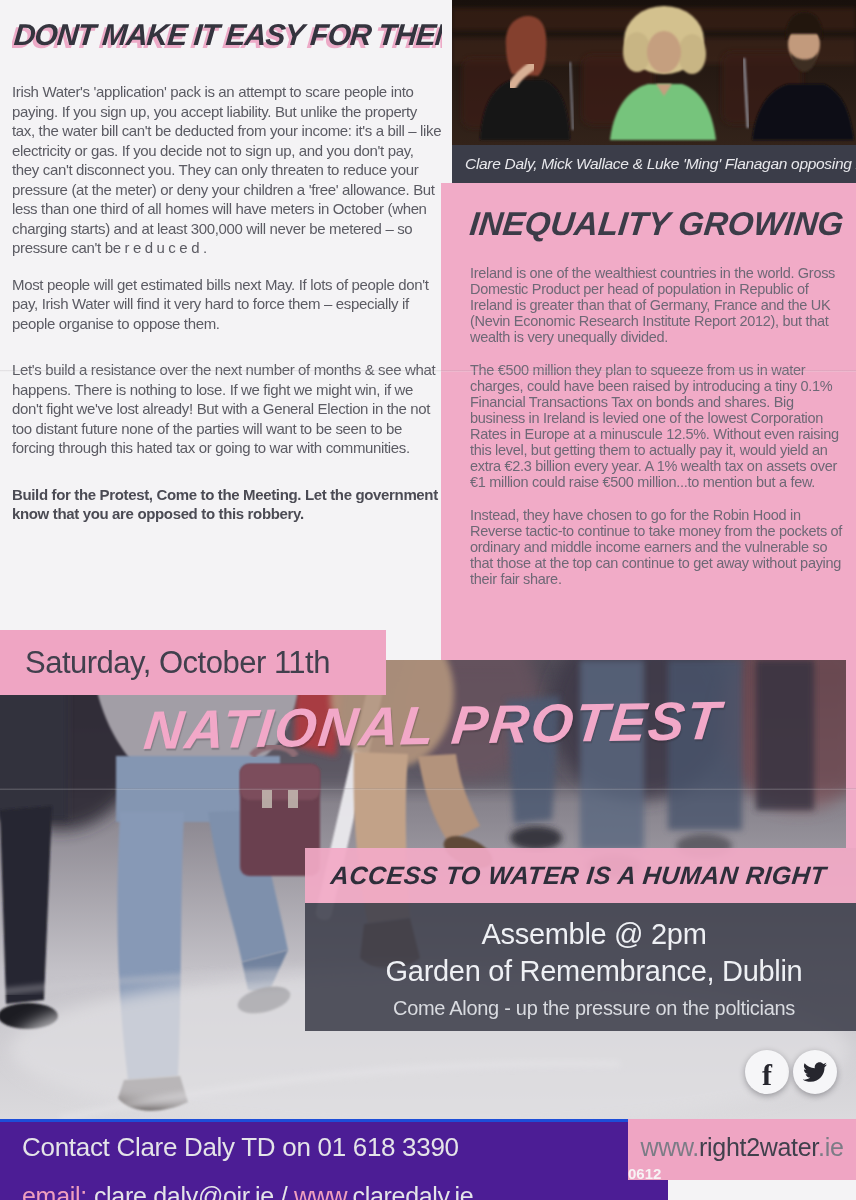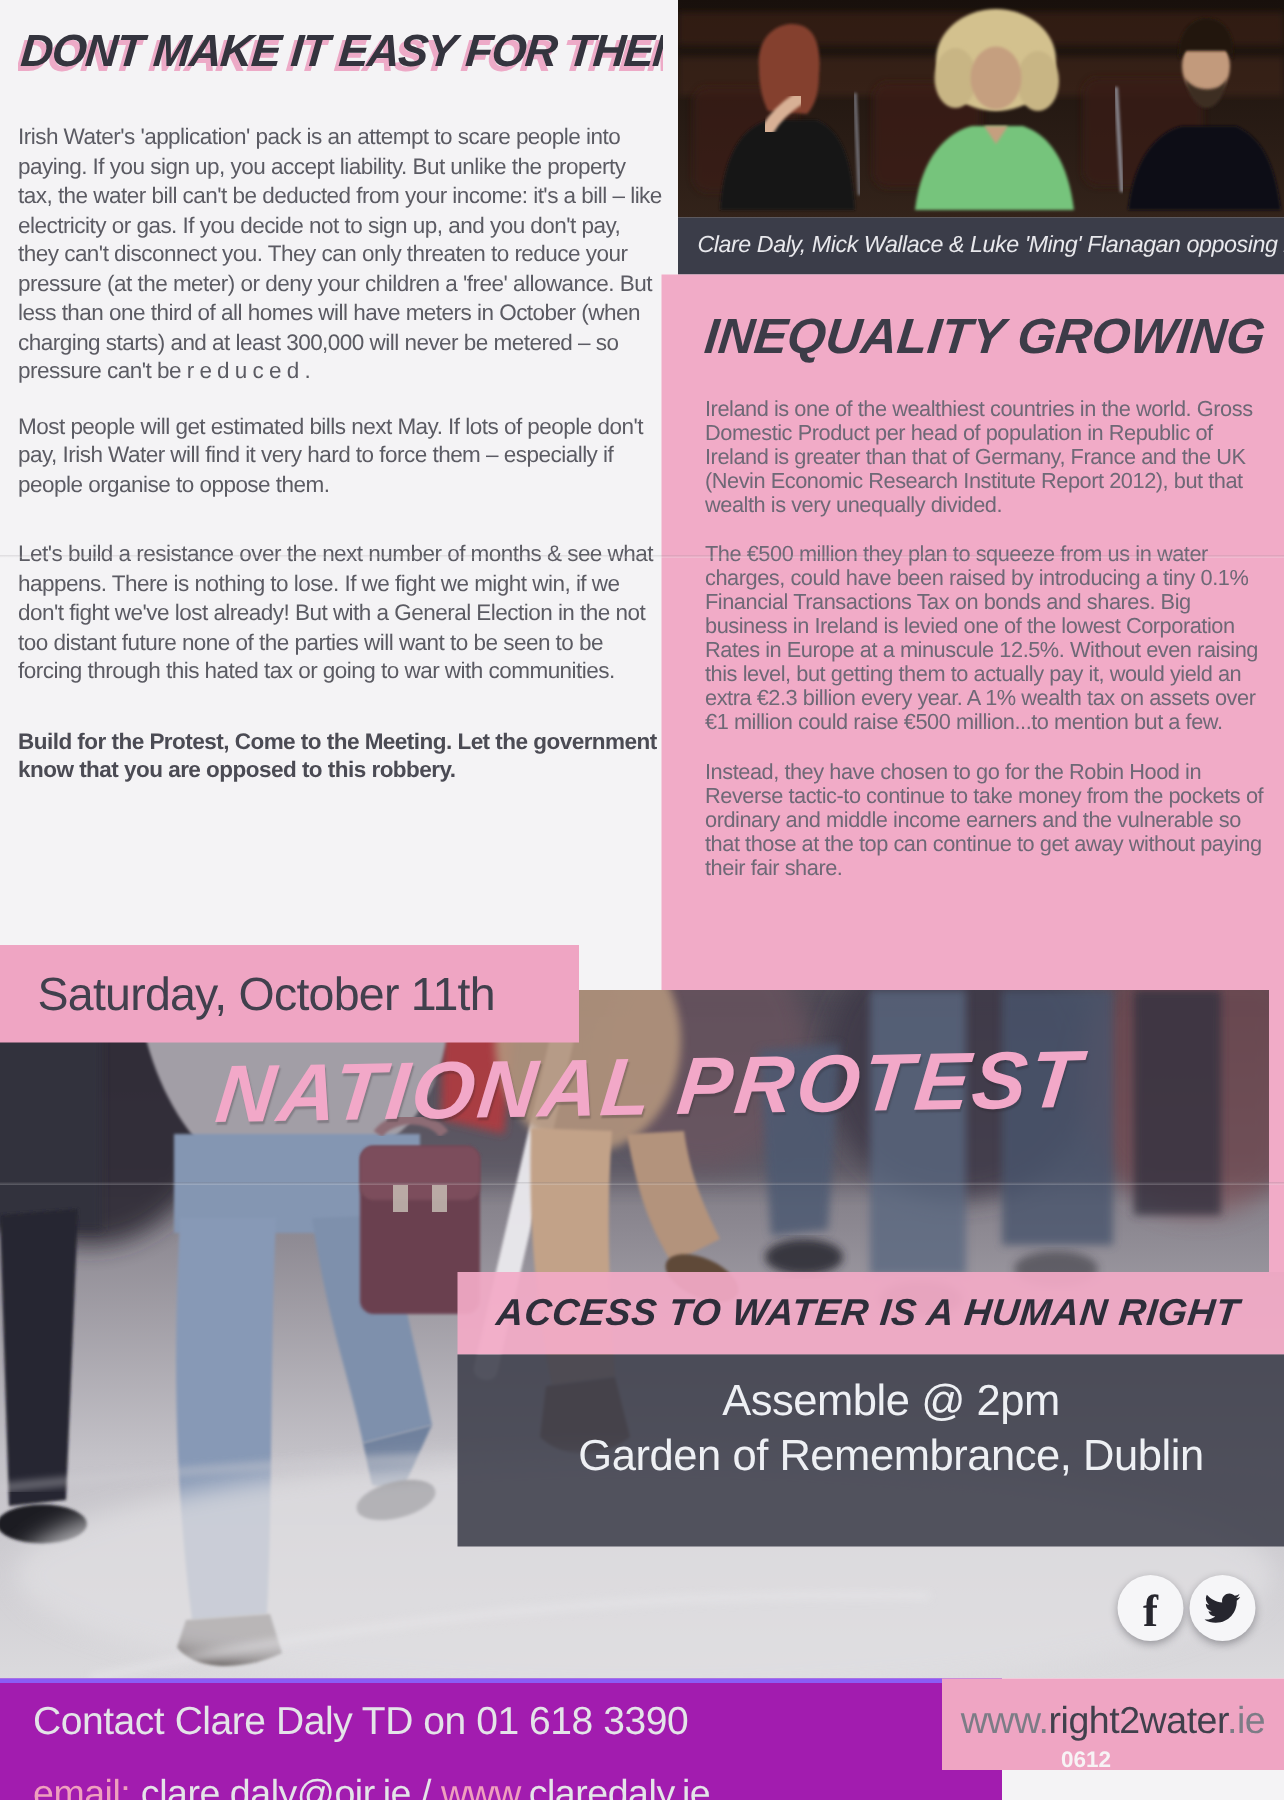--- a/index.html
+++ b/index.html
@@ -56,33 +56,33 @@
   
   .social{position:absolute;top:1050px;z-index:5;width:44px;height:44px;border-radius:50%;
           background:#f6f6f8;display:flex;align-items:center;justify-content:center;
           box-shadow:0 2px 6px rgba(20,20,30,0.35);}
   .social.fb{left:745px;}
   .social.tw{left:793px;}
   .fb-glyph{font-family:"Liberation Serif",serif;font-weight:bold;font-size:30px;color:#26262e;
             line-height:1;margin-top:6px;}
 
   
-  .footer-bar{position:absolute;left:0;top:1119px;width:668px;height:81px;background:#a21caf;
-              border-top:3px solid #8b5cf6;box-sizing:border-box;z-index:6;padding:10px 0 0 22px;}
+  .footer-bar{position:absolute;left:0;top:1119px;width:668px;height:81px;background:#4c1d95;
+              border-top:3px solid #1d4ed8;box-sizing:border-box;z-index:6;padding:10px 0 0 22px;}
   .contact-line{font-size:26px;color:#e4e4e8;letter-spacing:-0.3px;}
   .email-line{font-size:25px;color:#e4e4e8;letter-spacing:-0.3px;margin-top:19px;}
   .pink-t{color:#ef9fbe;}
   .email-line .lbl{margin-right:7px;}
 
   .r2w-box{position:absolute;left:628px;top:1119px;width:228px;height:61px;background:#efa5c3;z-index:6;
            box-sizing:border-box;padding-top:14px;}
   .r2w-url{text-align:center;font-size:25px;letter-spacing:-0.3px;}
   .r2w-url .dim{color:#7c7c86;}
   .r2w-url .main{color:#40404c;}
-  .r2w-code{text-align:center;padding-right:36px;font-size:15px;font-weight:bold;color:#f7f3f5;margin-top:3px;}
+  .r2w-code{text-align:left;padding-right:36px;font-size:15px;font-weight:bold;color:#f7f3f5;margin-top:3px;}
 
   
   .crease1{position:absolute;left:0;top:370px;width:856px;height:2px;z-index:7;
            background:linear-gradient(to bottom,rgba(100,90,100,0.16),rgba(255,255,255,0.25));}
   .crease2{position:absolute;left:0;top:788px;width:856px;height:2px;z-index:7;
            background:linear-gradient(to bottom,rgba(80,75,85,0.18),rgba(255,255,255,0.22));}
 </style>
 </head>
 <body>
 
@@ -231,20 +231,21 @@
 
   <div class="protest-title">NATIONAL PROTEST</div>
 
   <div class="access-banner">
     <span>ACCESS TO WATER IS A HUMAN RIGHT</span>
   </div>
 
   <div class="info-panel">
     <div class="info-l1">Assemble @ 2pm</div>
     <div class="info-l2">Garden of Remembrance, Dublin</div>
+    <div class="info-l3">Come Along - up the pressure on the polticians</div>
   </div>
 
   <div class="social fb">
     <span class="fb-glyph">f</span>
   </div>
   <div class="social tw">
     <svg width="24" height="24" viewBox="0 0 24 24">
       <path fill="#26262e" d="M23.9 4.6c-.9.4-1.8.7-2.8.8 1-.6 1.8-1.6 2.2-2.7-1 .6-2 1-3.1 1.2-.9-1-2.2-1.6-3.6-1.6-2.7 0-4.9 2.2-4.9 4.9 0 .4 0 .8.1 1.1C7.7 8.1 4.1 6.1 1.6 3.2c-.4.7-.7 1.6-.7 2.5 0 1.7.9 3.2 2.2 4.1-.8 0-1.6-.2-2.2-.6v.1c0 2.4 1.7 4.4 3.9 4.8-.4.1-.8.2-1.3.2-.3 0-.6 0-.9-.1.6 2 2.4 3.4 4.6 3.4-1.7 1.3-3.8 2.1-6.1 2.1-.4 0-.8 0-1.2-.1 2.2 1.4 4.8 2.2 7.6 2.2 9.1 0 14-7.5 14-14v-.6c1-.7 1.8-1.6 2.4-2.6z"></path>
     </svg>
   </div>

